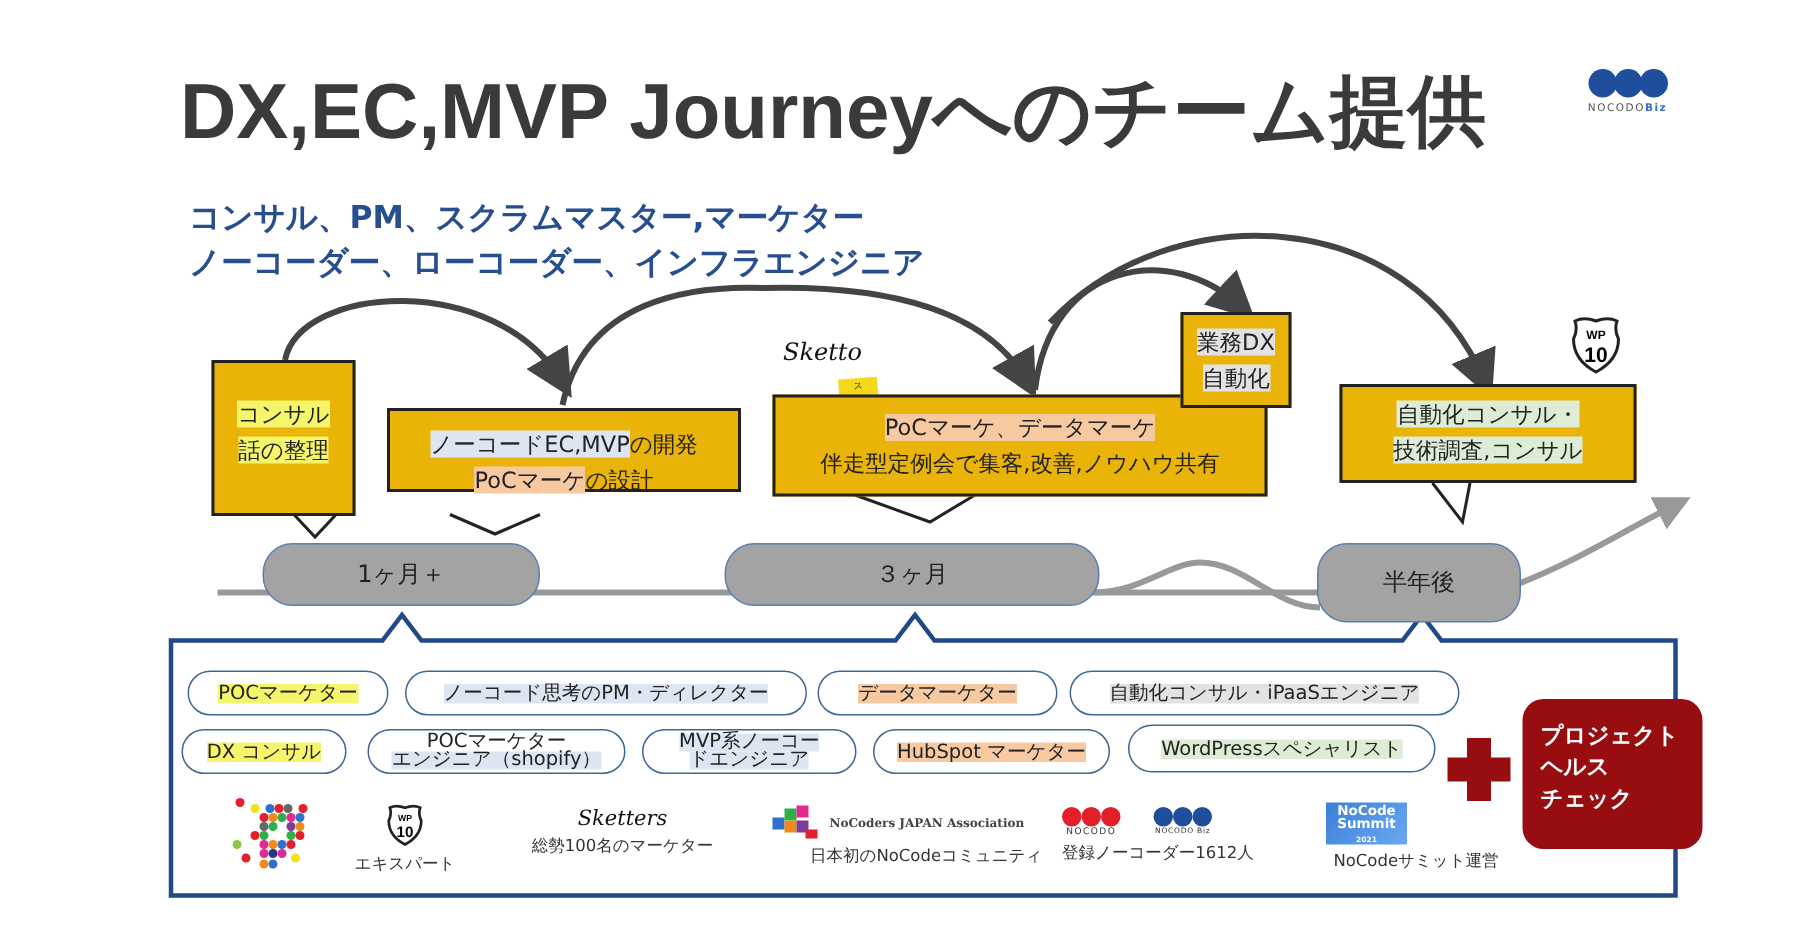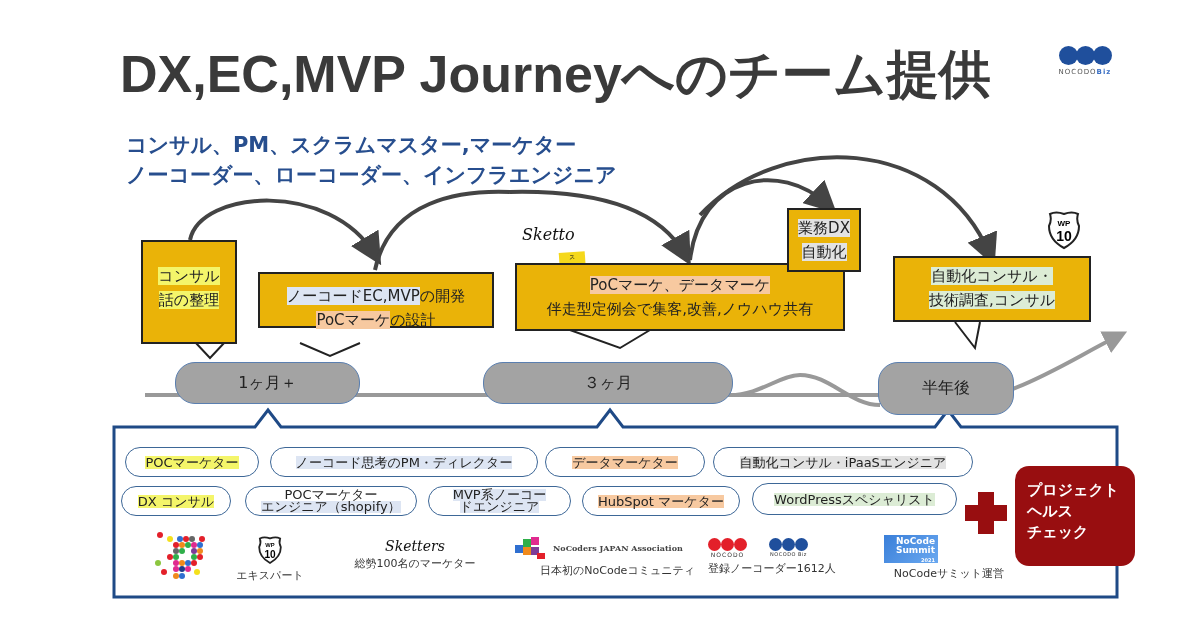--- a/index.html
+++ b/index.html
@@ -238,16 +238,16 @@
         <div style="width:13px;height:13px;border-radius:50%;background:#1f4f9c;"></div>
           <div style="width:13px;height:13px;border-radius:50%;background:#1f4f9c;"></div>
           <div style="width:13px;height:13px;border-radius:50%;background:#1f4f9c;"></div>
       </div>
       <div style="font-size:5px;letter-spacing:0.5px;">NOCODO Biz</div>
     </div>
   </div>
   <div style="margin-top:3px;">登録ノーコーダー1612人</div>
 </div>
 
-<div class="foot-item" style="left:884px;top:535px;width:120px;text-align:right;">
+<div class="foot-item" style="left:884px;top:535px;width:120px;text-align:center;">
   <div style="width:54px;height:28px;background:linear-gradient(135deg,#3a7fd9,#6aa8f0);color:#fff;font-weight:bold;font-size:9px;line-height:9px;padding:2px 3px;box-sizing:border-box;">NoCode<br>Summit<br><span style="font-size:5px;">2021</span></div>
   <div style="margin-top:3px;">NoCodeサミット運営</div>
 </div>
 
 </body></html>

